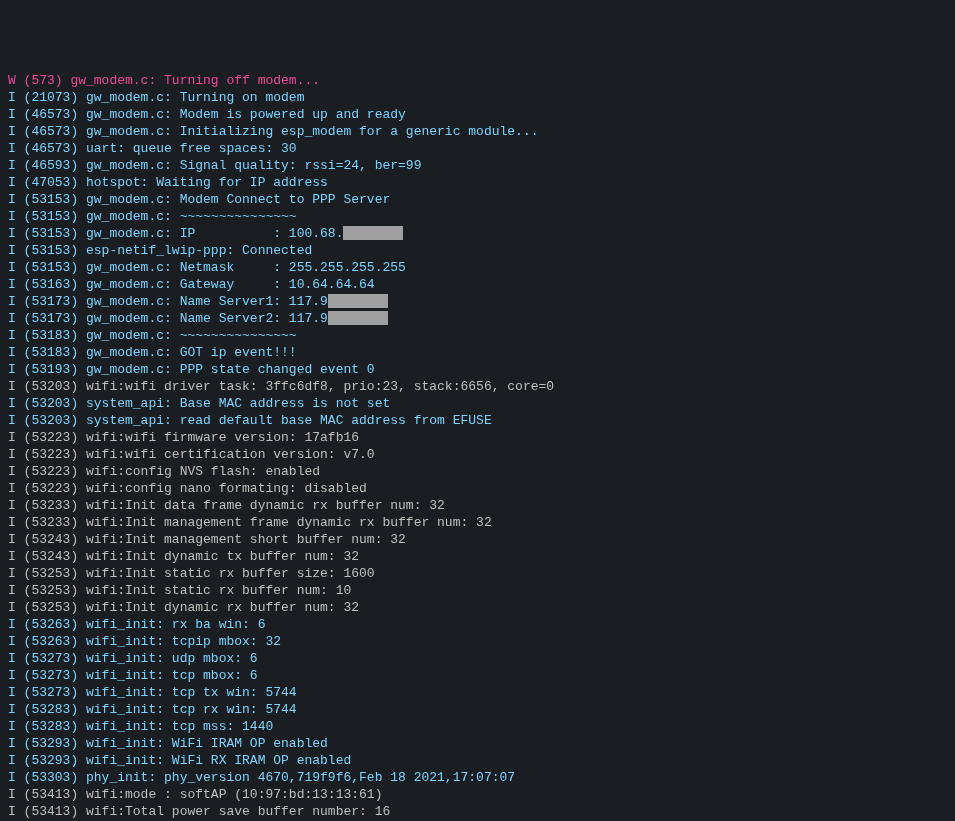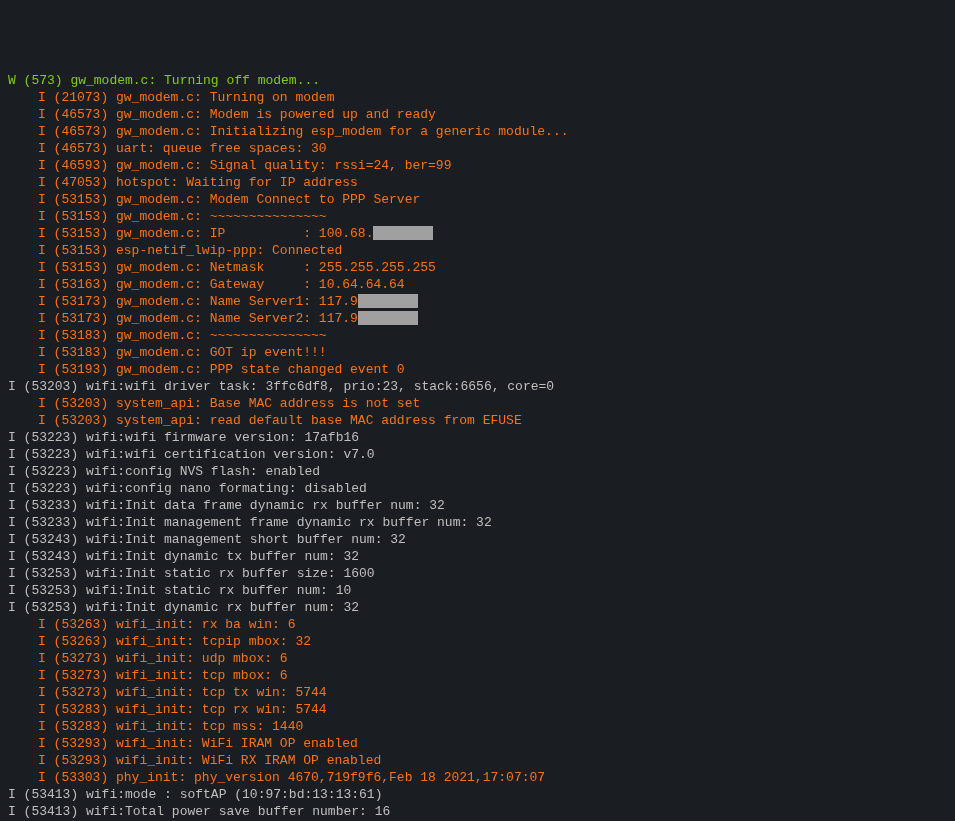--- a/index.html
+++ b/index.html
@@ -14,22 +14,22 @@
       line-height: 17px;
       color: #c0c0c0;
       padding: 4px 8px;
       white-space: pre;
       width: 955px;
     }
     .log-line {
       display: block;
       position: relative;
     }
-    .c-warn { color: #84cc16; }
-    .c-info-green { color: #f97316; margin-left: 30px; }
+    .c-warn { color: #ec4899; }
+    .c-info-green { color: #7dd3fc; }
     .c-info-gray { color: #bfbfbf; font-family: Liberation Mono, monospace; }
     .redact {
       display: inline-block;
       background: #a0a0a0;
       height: 14px;
       vertical-align: middle;
       position: relative;
       top: -1px;
     }
     .redact-1 { width: 60px; }

